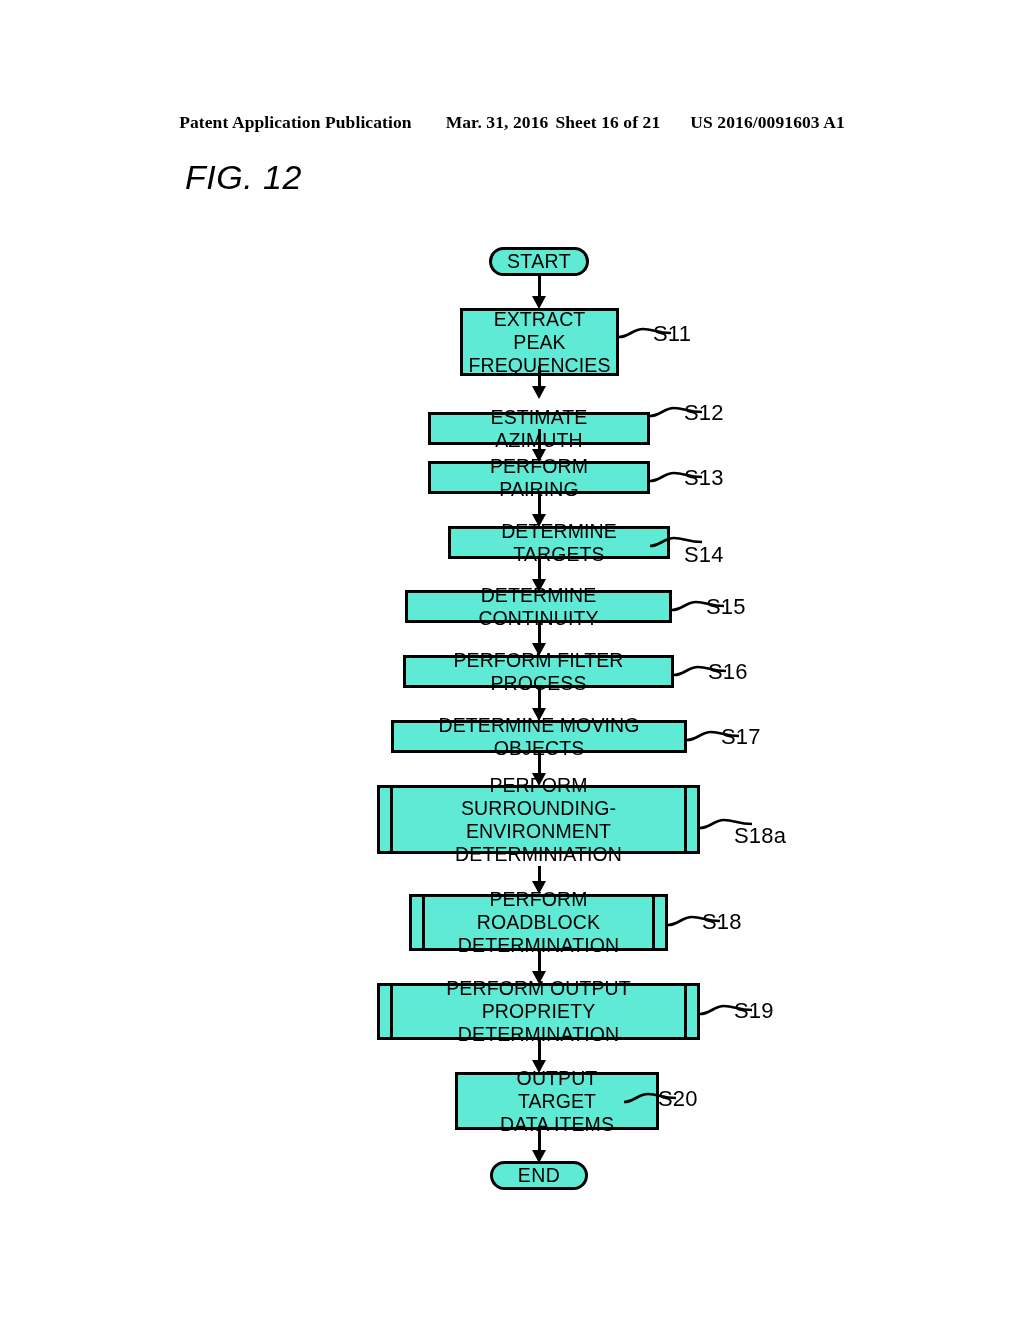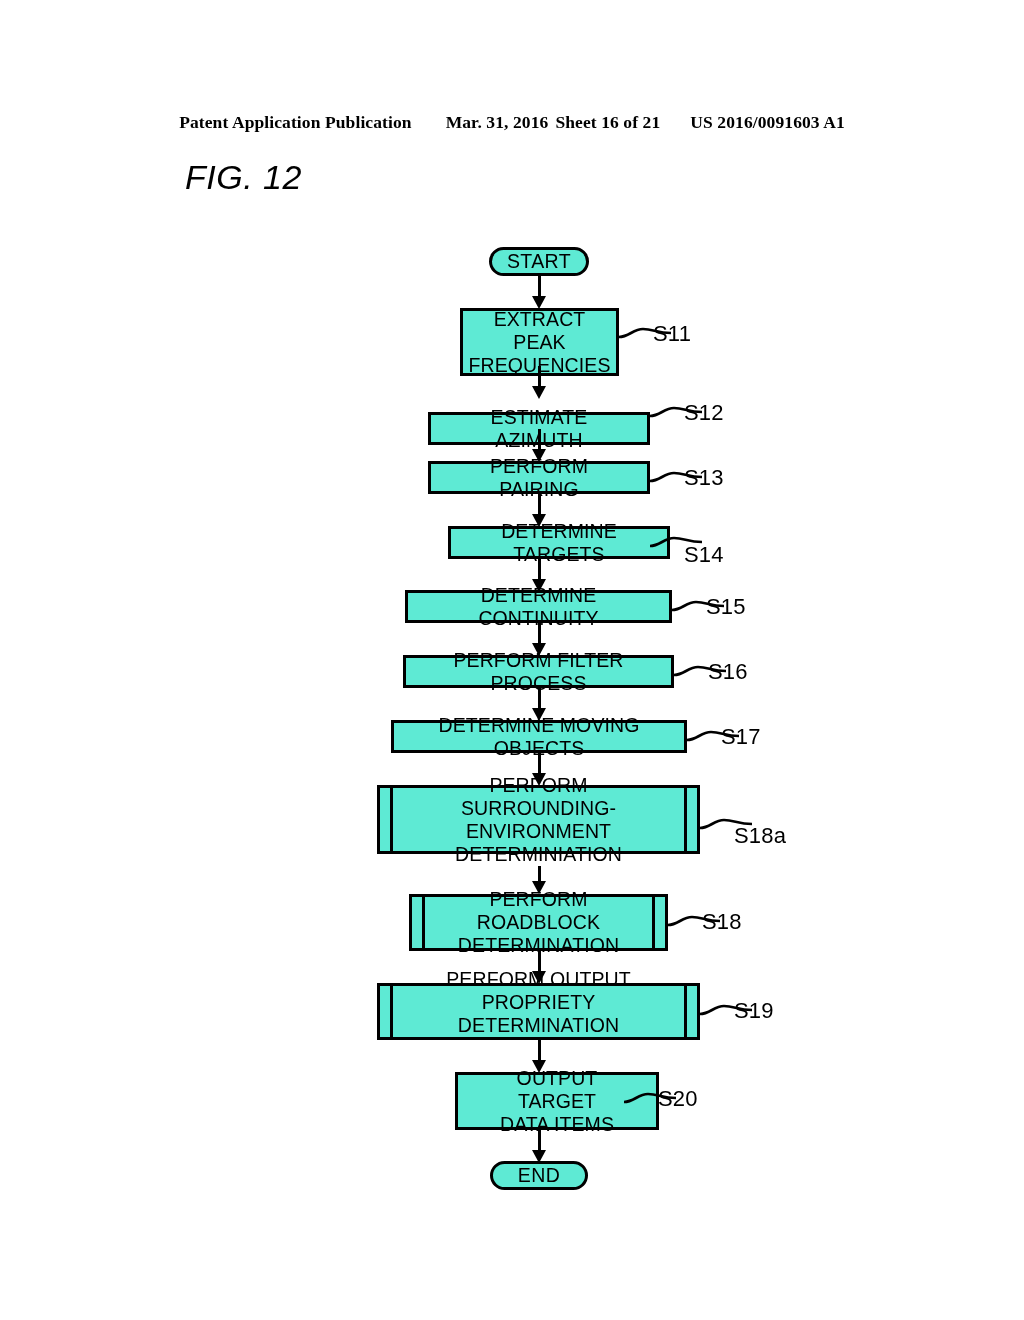--- a/index.html
+++ b/index.html
@@ -240,21 +240,21 @@
 DETERMINATION</span>
   </div>
   <svg class="leader" style="left:668px; top:905px; width:54px; height:34px;" viewBox="0 0 54 34">
     <path d="M0,20 C10,20 14,12 24,12 C34,12 38,16 52,16" fill="none" stroke="#000" stroke-width="2.6"></path>
   </svg>
   <div class="step-label" style="left:702px; top:909px;">S18</div>
 
   <div class="connector" style="left:538px; top:951px; height:26px;"></div>
   <div class="arrowhead" style="left:532px; top:971px;"></div>
 
-  <div class="node predef" style="left:377px; top:983px; width:323px; height:57px;align-items:flex-end;">
+  <div class="node predef" style="left:377px; top:983px; width:323px; height:57px;">
     <span class="node-text">PERFORM OUTPUT PROPRIETY
 DETERMINATION</span>
   </div>
   <svg class="leader" style="left:700px; top:994px; width:54px; height:34px;" viewBox="0 0 54 34">
     <path d="M0,20 C10,20 14,12 24,12 C34,12 38,16 52,16" fill="none" stroke="#000" stroke-width="2.6"></path>
   </svg>
   <div class="step-label" style="left:734px; top:998px;">S19</div>
 
   <div class="connector" style="left:538px; top:1040px; height:26px;"></div>
   <div class="arrowhead" style="left:532px; top:1060px;"></div>

